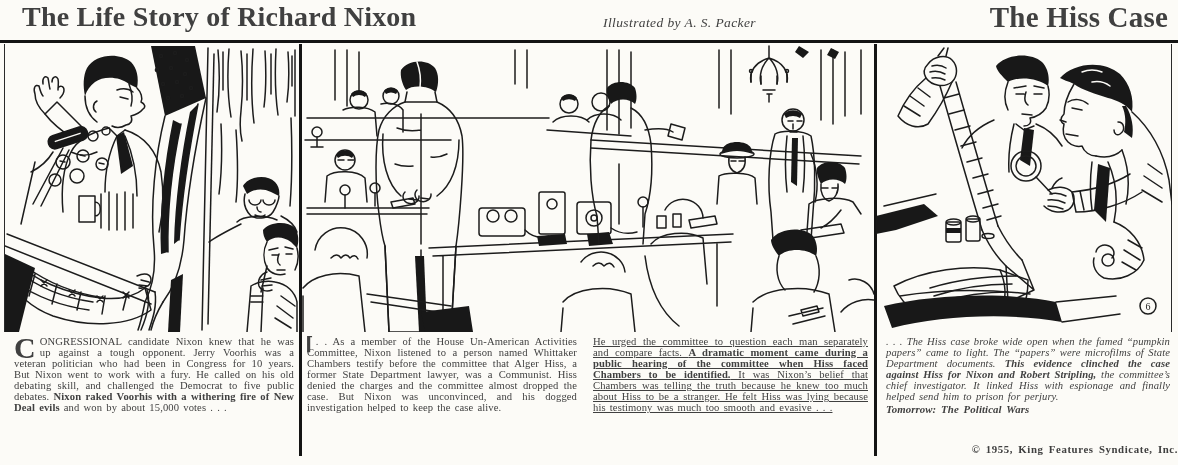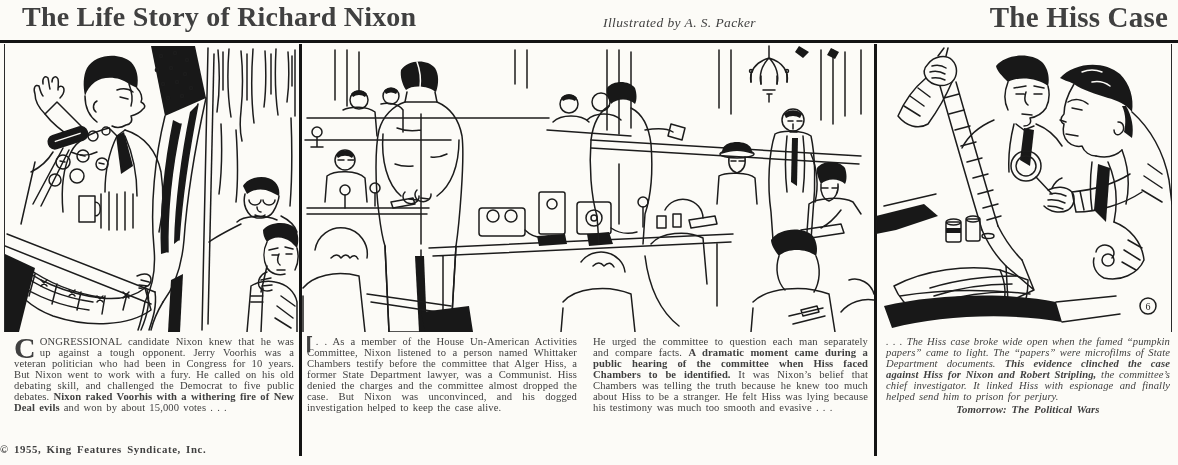--- a/index.html
+++ b/index.html
@@ -15,22 +15,22 @@
   .panel svg{display:block;width:100%;height:100%;}
   .divider{position:absolute;top:44px;width:2.5px;background:#141414;}
   .edge{position:absolute;top:44px;width:1.2px;background:#2a2a2a;}
   
   .caption{position:absolute;top:336px;font-size:10.6px;line-height:11.0px;text-align:justify;
            word-spacing:1.4px;letter-spacing:.1px;}
   .caption p{margin:0;}
   .caption b{font-weight:bold;}
   .dropcap{float:left;font-size:30px;line-height:21px;font-weight:bold;margin:1px 4px 0 0;}
   .bracket{position:absolute;left:305px;top:333px;font-size:18px;font-weight:bold;}
-  .tomorrow{text-align:center;font-weight:bold;font-size:10.8px;margin-top:2px;word-spacing:2px;}
-  .copyright{position:absolute;left:0;top:443px;width:1178px;text-align:left;
+  .tomorrow{font-weight:bold;font-size:10.8px;margin-top:2px;word-spacing:2px;}
+  .copyright{position:absolute;left:0;top:443px;width:1178px;text-align:right;
              font-size:10.8px;font-weight:bold;letter-spacing:.6px;word-spacing:2px;}
   
   .ink path,.ink circle,.ink rect,.ink ellipse{stroke:#1c1c1c;fill:none;stroke-width:1.5;
              stroke-linecap:round;stroke-linejoin:round;}
   .ink .dark{fill:#181818;stroke:none;}
   .ink .w{stroke:#fcfbf7;}
   .ink text{fill:#1c1c1c;stroke:none;font-family:"Liberation Serif",serif;}
 </style>
 </head>
 <body>
@@ -309,21 +309,21 @@
 
   <div class="caption" style="left:14px;width:280px;">
     <p><span class="dropcap">C</span><span>ONGRESSIONAL candidate Nixon knew that he was up against a tough opponent. Jerry Voorhis was a veteran politician who had been in Congress for 10 years. But Nixon went to work with a fury. He called on his old debating skill, and challenged the Democrat to five public debates. </span><b>Nixon raked Voorhis with a withering fire of New Deal evils</b><span> and won by about 15,000 votes . . .</span></p>
   </div>
 
   <span class="bracket">⌈</span>
   <div class="caption" style="left:307px;width:270px;">
     <p><span>. . . As a member of the House Un-American Activities Committee, Nixon listened to a person named Whittaker Chambers testify before the committee that Alger Hiss, a former State Department lawyer, was a Communist. Hiss denied the charges and the committee almost dropped the case. But Nixon was unconvinced, and his dogged investigation helped to keep the case alive.</span></p>
   </div>
 
-  <div class="caption" style="left:593px;width:275px;">
+  <div class="caption" style="left:593px;width:275px;text-decoration:underline;">
     <p><span>He urged the committee to question each man separately and compare facts. </span><b>A dramatic moment came during a public hearing of the committee when Hiss faced Chambers to be identified.</b><span> It was Nixon’s belief that Chambers was telling the truth because he knew too much about Hiss to be a stranger. He felt Hiss was lying because his testimony was much too smooth and evasive . . .</span></p>
   </div>
 
   <div class="caption" style="left:886px;width:284px;font-style:italic;">
     <p><span>. . . The Hiss case broke wide open when the famed “pumpkin papers” came to light. The “papers” were microfilms of State Department documents. </span><b>This evidence clinched the case against Hiss for Nixon and Robert Stripling,</b><span> the committee’s chief investigator. It linked Hiss with espionage and finally helped send him to prison for perjury.</span></p>
     <div class="tomorrow">Tomorrow: The Political Wars</div>
   </div>
 
   <div class="copyright">© 1955, King Features Syndicate, Inc.</div>
 

